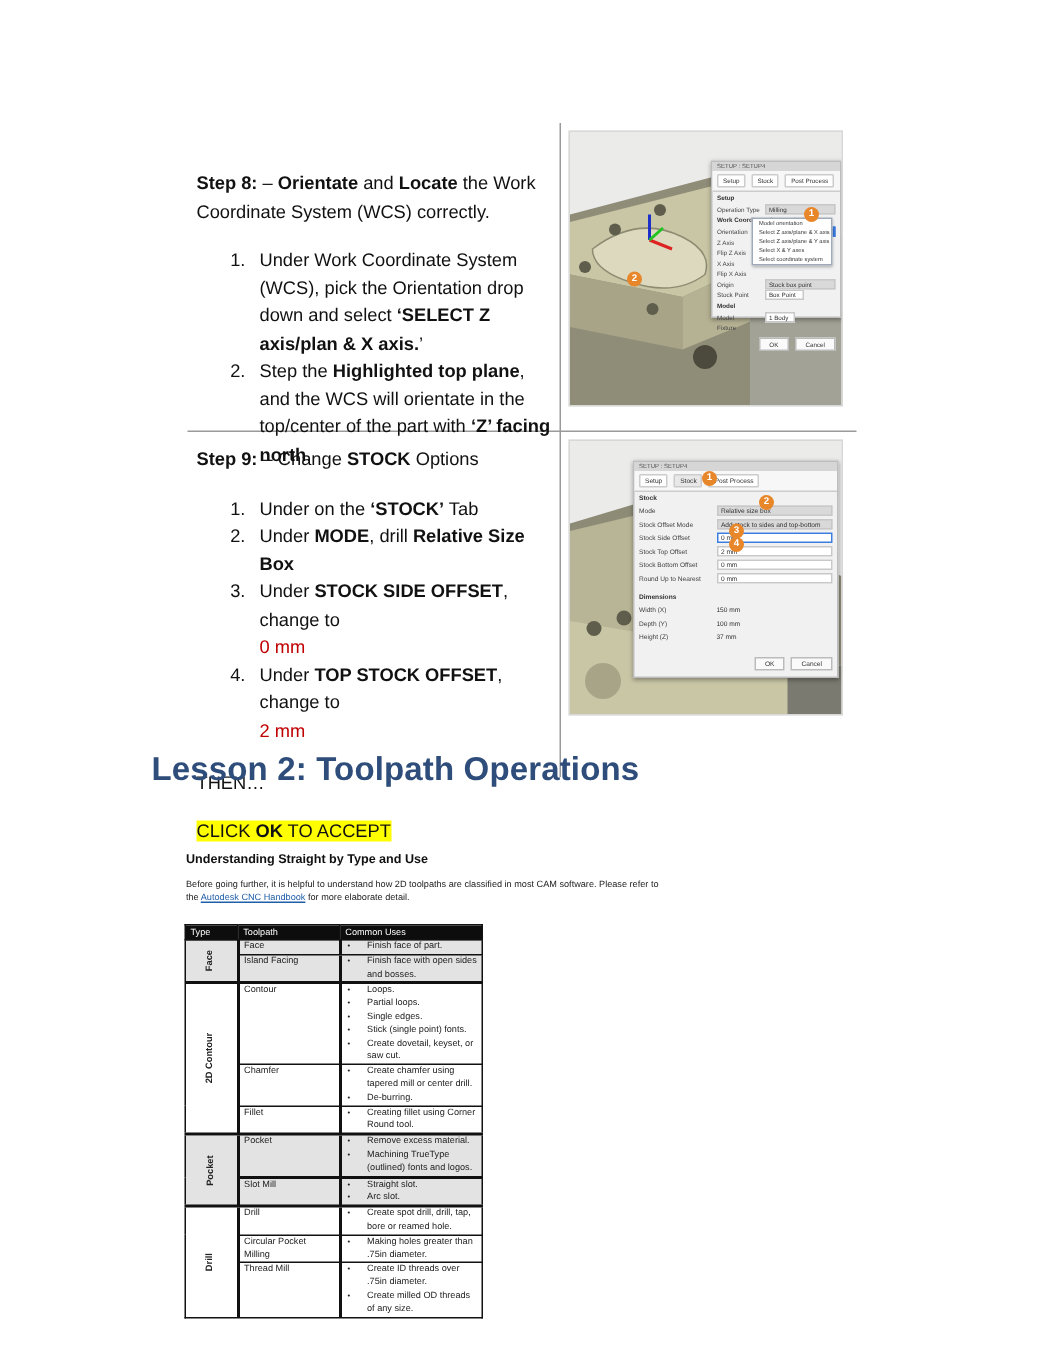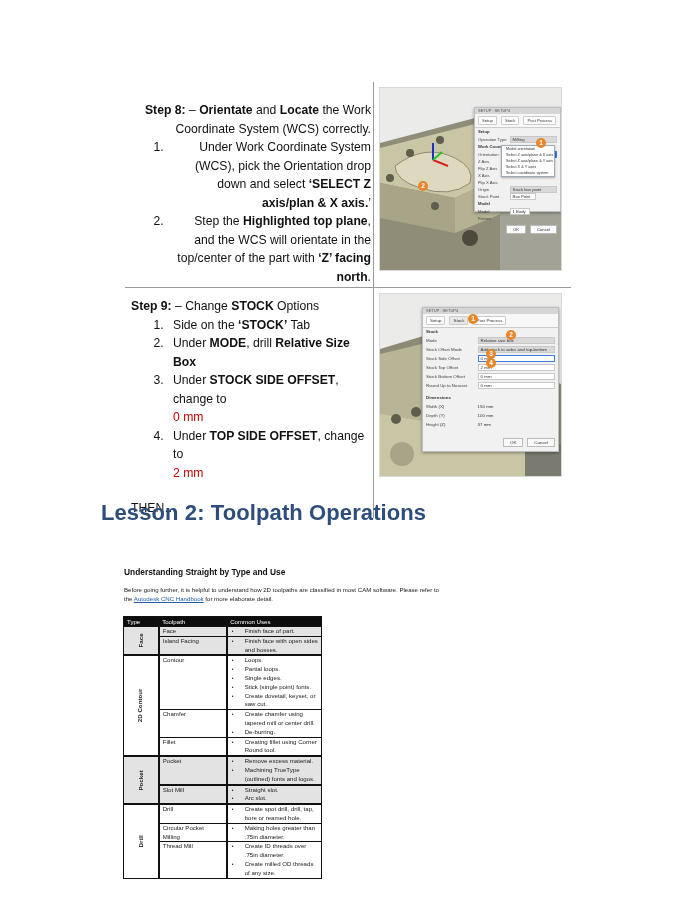--- a/index.html
+++ b/index.html
@@ -4,21 +4,21 @@
 <style>
   html, body { margin: 0; padding: 0; background: #ffffff; }
   body { width: 695px; height: 899px; position: relative; overflow: hidden; font-family: "Liberation Sans", sans-serif; color: #111; }
 
   
   .vline { position: absolute; left: 373px; top: 82px; width: 1px; height: 436px; background: #9a9a9a; }
   .hline { position: absolute; left: 125px; top: 287px; width: 446px; height: 1px; background: #9a9a9a; }
 
   .step-text { position: absolute; left: 131px; width: 240px; font-size: 12.2px; line-height: 18.5px; }
   .step-text b { font-weight: bold; }
-  .step-text ol { margin: 0 0 0 0; padding-left: 36px; }
+  .step-text ol { margin: 14px 0 0 0; padding-left: 36px; }
   .step-text li { padding-left: 6px; }
   .red { color: #c00000; }
   .hl { background: #ffff00; }
 
   
   .shot { position: absolute; left: 379px; width: 181px; height: 182px; background: #e9e9e7; overflow: hidden; border: 1px solid #d8d8d8; }
   .cad-base { position: absolute; }
   .dlg { position: absolute; background: #f1f1f1; border: 1px solid #bdbdbd; box-shadow: 0 1px 3px rgba(0,0,0,0.35); font-size: 4.2px; color: #333; }
   .dlg-title { height: 6px; background: #d6d6d6; padding: 0 3px; line-height: 6px; font-size: 4px; color: #555; }
   .dlg-tabs { display: flex; gap: 4px; padding: 2px 3px; border-bottom: 1px solid #ccc; background: #f7f7f7; }
@@ -53,21 +53,21 @@
   table.tp li { position: relative; padding-left: 14px; }
   table.tp li::before { content: "\2022"; position: absolute; left: 1px; font-size: 5px; }
   tr.grp-top td { border-top-width: 2px; }
 </style>
 </head>
 <body>
 
 <div class="vline"></div>
 <div class="hline"></div>
 
-<div class="step-text" style="top:101px;text-align:right;">
+<div class="step-text" style="top:113px;">
   <div>
     <b>Step 8:</b><span> – </span><b>Orientate</b><span> and </span><b>Locate</b><span> the Work Coordinate System (WCS) correctly.</span>
   </div>
   <ol>
     <li><span>Under Work Coordinate System (WCS), pick the Orientation drop down and select </span><b>‘SELECT Z axis/plan &amp; X axis.</b><span>’</span></li>
     <li><span>Step the </span><b>Highlighted top plane</b><span>, and the WCS will orientate in the top/center of the part with </span><b>‘Z’ facing north</b><span>.</span></li>
   </ol>
 </div>
 
 <div class="shot" style="top:87px;">
@@ -148,26 +148,27 @@
     <div>Select coordinate system</div>
   </div>
   <div class="badge" style="left:156px; top:50px;">1</div>
 </div>
 
 <div class="step-text" style="top:297px;">
   <div>
     <b>Step 9:</b><span> – Change </span><b>STOCK</b><span> Options</span>
   </div>
   <ol>
-    <li><span>Side on the </span><b>‘STOCK’</b><span> Tab</span></li>
+    <li><span>Under on the </span><b>‘STOCK’</b><span> Tab</span></li>
     <li><span>Under </span><b>MODE</b><span>, drill </span><b>Relative Size Box</b></li>
     <li><span>Under </span><b>STOCK SIDE OFFSET</b><span>, change to </span><br><span class="red">0 mm</span></li>
-    <li><span>Under </span><b>TOP SIDE OFFSET</b><span>, change to </span><br><span class="red">2 mm</span></li>
+    <li><span>Under </span><b>TOP STOCK OFFSET</b><span>, change to </span><br><span class="red">2 mm</span></li>
   </ol>
   <div style="margin-top:17px;">THEN…</div>
+  <div style="margin-top:13px;"><span class="hl"><span>CLICK </span><b>OK</b><span> TO ACCEPT</span></span></div>
 </div>
 
 <div class="shot" style="top:293px;">
   <svg class="cad-base" width="181" height="182" viewBox="0 0 181 182">
     <rect x="0" y="0" width="181" height="182" fill="#ebebea"></rect>
     <polygon points="0,55 50,40 181,90 181,182 0,182" fill="#8d8b76"></polygon>
     <polygon points="0,60 50,48 50,150 0,160" fill="#b8b596"></polygon>
     <polygon points="0,120 181,150 181,182 0,182" fill="#c9c6a6"></polygon>
     <circle cx="16" cy="125" r="5" fill="#5f5d4b"></circle>
     <circle cx="36" cy="118" r="5" fill="#5f5d4b"></circle>

